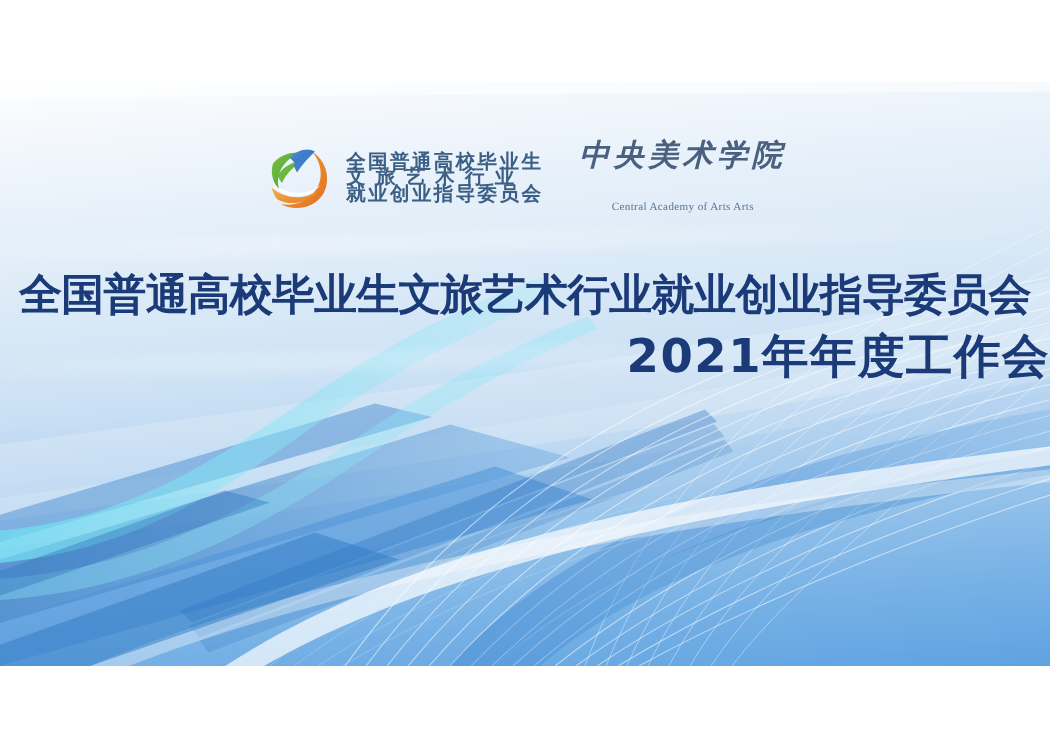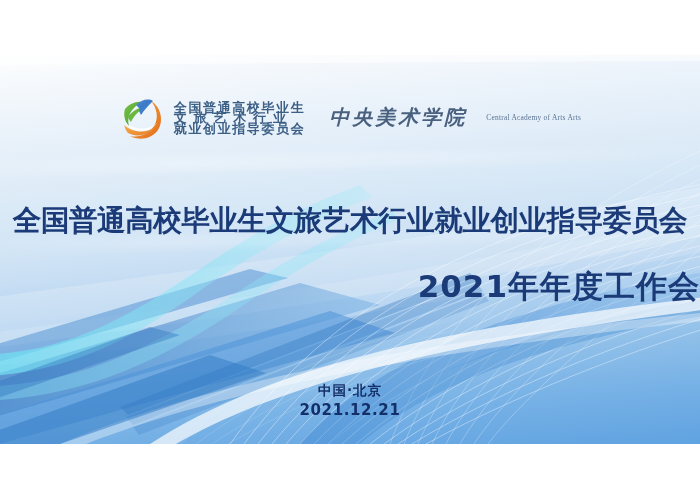--- a/index.html
+++ b/index.html
@@ -27,37 +27,37 @@
     position:absolute;left:0;top:33px;width:700px;height:60px;
     display:flex;align-items:center;justify-content:center;gap:24px;
   }
   #emblem-group{display:flex;align-items:center;gap:9px;}
   #emblem{width:46px;height:46px;position:relative;flex:none;}
   #emblem-text{display:flex;flex-direction:column;gap:2.5px;}
   #emblem-text span{
     font-size:13px;line-height:8px;color:#3c5f86;letter-spacing:1.6px;
     white-space:nowrap;font-weight:600;
   }
-  #cafa-group{display:flex;flex-direction:row;align-items:center;gap:19px;margin-top:-2px;text-align:right;}
+  #cafa-group{display:flex;flex-direction:column;align-items:center;gap:19px;margin-top:-2px;text-align:right;}
   #cafa-cn{
     font-family:"DejaVu Serif","Liberation Serif",serif;
     font-size:20px;line-height:22px;color:#49617f;letter-spacing:3px;
     font-style:italic;font-weight:600;white-space:nowrap;
   }
   #cafa-en{
     font-family:"Liberation Serif","DejaVu Serif",serif;
     font-size:7.4px;line-height:9px;color:#5a7291;letter-spacing:.25px;white-space:nowrap;
   }
 
   #title-block{
     position:absolute;left:0;top:122px;width:700px;text-align:center;
   }
   .title-line{
     font-family:"DejaVu Sans","Liberation Sans",sans-serif;
-    font-weight:bold;color:#1b3a78;white-space:nowrap;margin-top:24px;
+    font-weight:bold;color:#1b3a78;white-space:nowrap;
   }
   #title-line-1{font-size:28.5px;line-height:40px;letter-spacing:-0.4px;}
   #title-line-2{font-size:31px;line-height:42px;letter-spacing:1px;text-align:right;}
 
   #footer-block{
     position:absolute;left:0;top:326px;width:700px;text-align:center;
   }
   #place{
     font-family:"DejaVu Sans","Liberation Sans",sans-serif;
     font-size:13.5px;line-height:19px;font-weight:bold;color:#14306b;letter-spacing:1px;
@@ -221,19 +221,15 @@
         <div id="cafa-en">Central Academy of Arts Arts</div>
       </div>
 
     </div>
 
     <div id="title-block">
       <div class="title-line" id="title-line-1">全国普通高校毕业生文旅艺术行业就业创业指导委员会</div>
       <div class="title-line" id="title-line-2">2021年年度工作会</div>
     </div>
 
-    <div id="footer-block">
-      <div id="place">中国·北京</div>
-      <div id="date">2021.12.21</div>
-    </div>
 
   </div>
 </div>
 
 </body></html>

